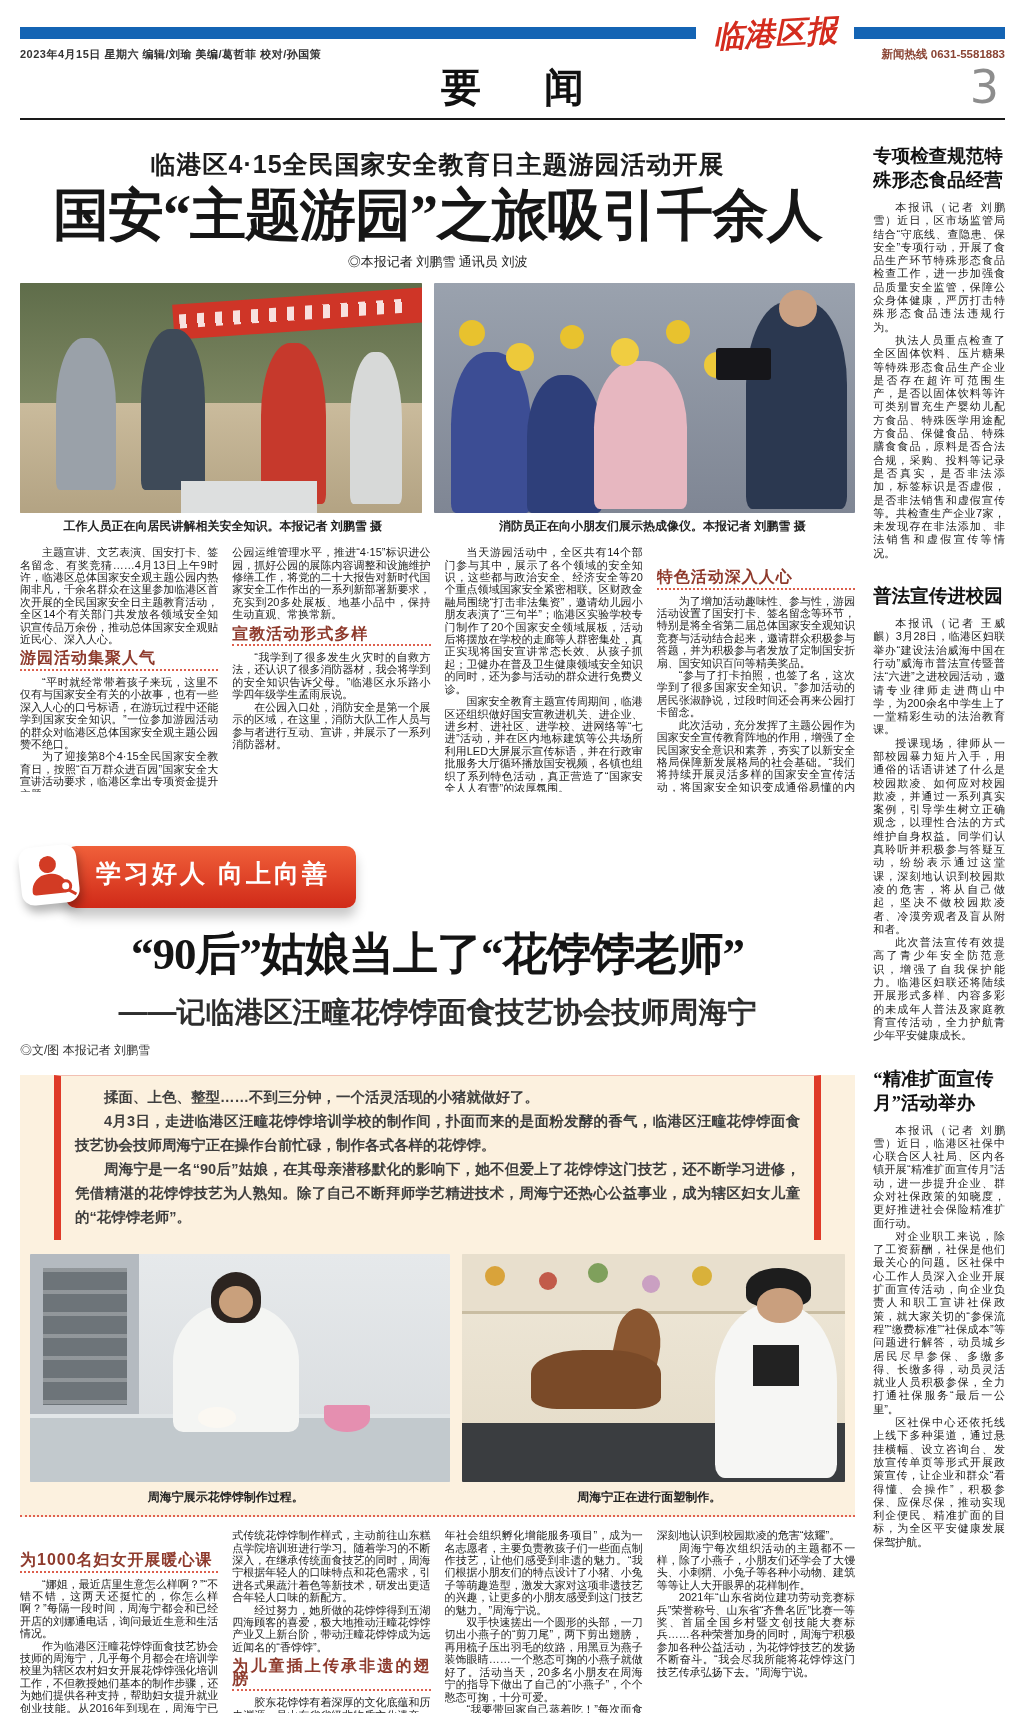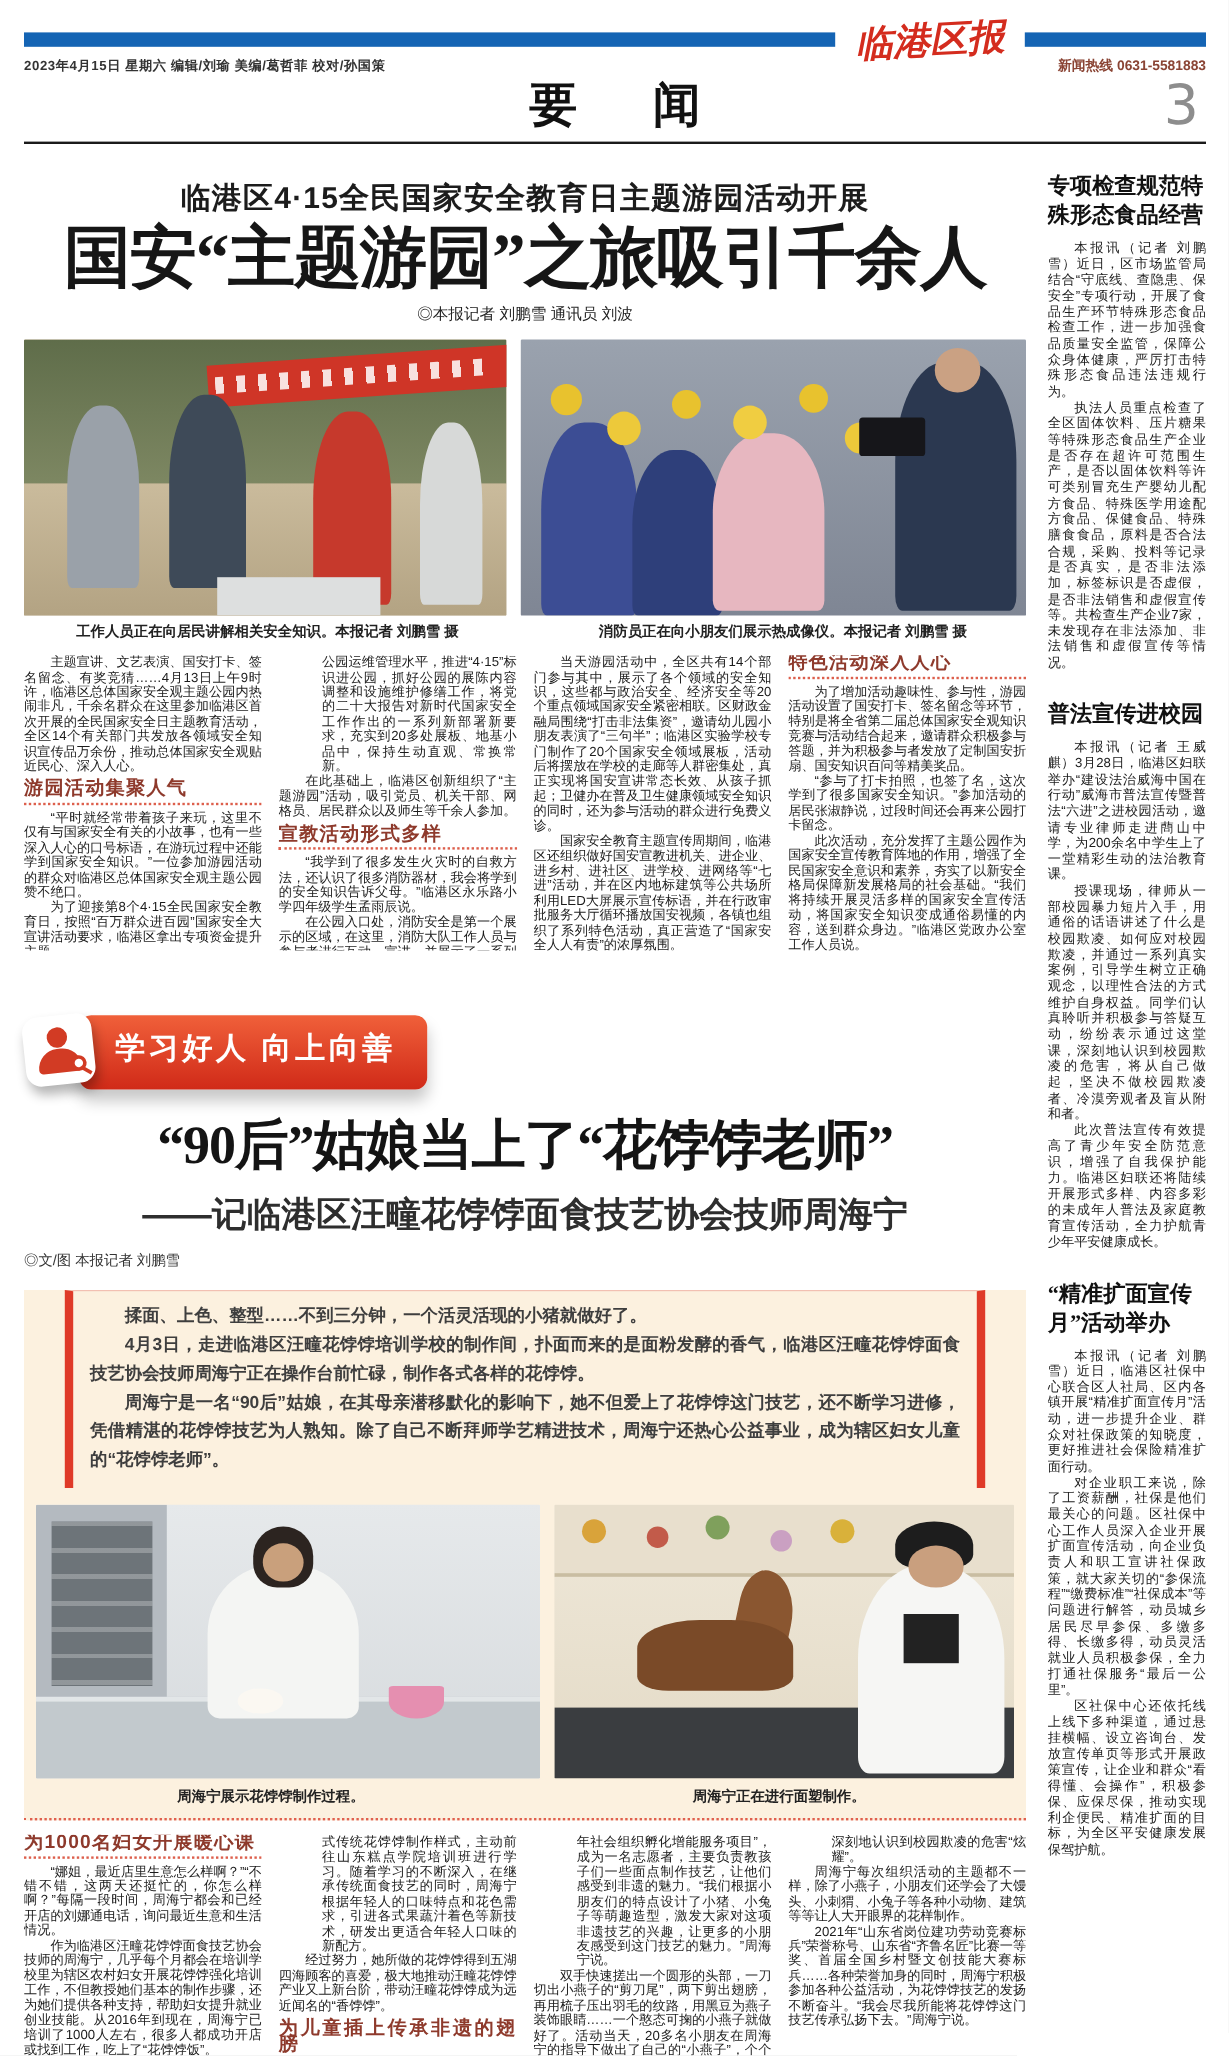--- a/index.html
+++ b/index.html
@@ -33,24 +33,24 @@
     color:#161616; line-height:1.04; margin-top:5px; letter-spacing:-1px; white-space:nowrap; }
   .byline { text-align:center; font-size:13px; color:#222; margin-top:9px; }
   .photo-row { display:flex; gap:12px; margin-top:12px; }
   .caption-row { display:flex; gap:24px; margin-top:5px; }
   .caption-row .cap { flex:1; text-align:center; font-size:12px; font-weight:600; color:#222; }
   .photo { height:230px; position:relative; overflow:hidden; border-radius:1px; }
 
   .cols { display:flex; gap:14px; margin-top:11px; }
   .col { flex:1; height:246px; overflow:hidden; font-size:11px; line-height:12.4px; text-align:justify; color:#1b1b1b; }
   .col p { text-indent:2em; margin:0; }
-  .col p.cont { text-indent:0;margin-left:36px; }
+  .col p.cont { text-indent:0; }
   .subhead { display:block; font-size:16px; font-weight:800; color:#8e3a2c; border-bottom:2px dotted #dd5f4c;
     padding:7px 0 4px; margin-bottom:5px; letter-spacing:1px; }
-  .col .subhead:first-child { padding-top:1px; }
+  .col .subhead:first-child { padding-top:1px;margin-top:24px; }
 
   
   .badge-row { margin-top:54px; display:flex; position:relative; height:62px; }
   .badge-icon { width:58px; height:58px; background:#fff; border-radius:13px; transform:rotate(-6deg);
     box-shadow:2px 7px 10px rgba(0,0,0,.3); position:relative; z-index:2; }
   .bi-head { position:absolute; width:17px; height:17px; border-radius:50%; background:#d23b24; left:20px; top:10px; }
   .bi-body { position:absolute; width:36px; height:20px; border-radius:18px 18px 4px 4px; background:#d23b24; left:11px; bottom:10px; }
   .bi-mag { position:absolute; width:13px; height:13px; border-radius:50%; border:3px solid #d23b24; background:#fff; right:7px; bottom:10px; }
   .bi-mag-h { position:absolute; width:8px; height:3px; background:#d23b24; right:3px; bottom:8px; transform:rotate(35deg); }
   .badge-pill { margin-left:-12px; background:linear-gradient(180deg,#f0603a,#d02a18); color:#fff; font-size:25px;
@@ -197,21 +197,20 @@
 
         <div class="cols">
           <div class="col">
             <p>主题宣讲、文艺表演、国安打卡、签名留念、有奖竞猜……4月13日上午9时许，临港区总体国家安全观主题公园内热闹非凡，千余名群众在这里参加临港区首次开展的全民国家安全日主题教育活动，全区14个有关部门共发放各领域安全知识宣传品万余份，推动总体国家安全观贴近民心、深入人心。</p>
             <span class="subhead">游园活动集聚人气</span>
             <p>“平时就经常带着孩子来玩，这里不仅有与国家安全有关的小故事，也有一些深入人心的口号标语，在游玩过程中还能学到国家安全知识。”一位参加游园活动的群众对临港区总体国家安全观主题公园赞不绝口。</p>
             <p>为了迎接第8个4·15全民国家安全教育日，按照“百万群众进百园”国家安全大宣讲活动要求，临港区拿出专项资金提升主题</p>
           </div>
           <div class="col">
             <p class="cont">公园运维管理水平，推进“4·15”标识进公园，抓好公园的展陈内容调整和设施维护修缮工作，将党的二十大报告对新时代国家安全工作作出的一系列新部署新要求，充实到20多处展板、地基小品中，保持生动直观、常换常新。</p>
-            <p>在此基础上，临港区创新组织了“主题游园”活动，吸引党员、机关干部、网格员、居民群众以及师生等千余人参加。</p>
             <span class="subhead">宣教活动形式多样</span>
             <p>“我学到了很多发生火灾时的自救方法，还认识了很多消防器材，我会将学到的安全知识告诉父母。”临港区永乐路小学四年级学生孟雨辰说。</p>
             <p>在公园入口处，消防安全是第一个展示的区域，在这里，消防大队工作人员与参与者进行互动、宣讲，并展示了一系列消防器材。</p>
           </div>
           <div class="col">
             <p>当天游园活动中，全区共有14个部门参与其中，展示了各个领域的安全知识，这些都与政治安全、经济安全等20个重点领域国家安全紧密相联。区财政金融局围绕“打击非法集资”，邀请幼儿园小朋友表演了“三句半”；临港区实验学校专门制作了20个国家安全领域展板，活动后将摆放在学校的走廊等人群密集处，真正实现将国安宣讲常态长效、从孩子抓起；卫健办在普及卫生健康领域安全知识的同时，还为参与活动的群众进行免费义诊。</p>
             <p>国家安全教育主题宣传周期间，临港区还组织做好国安宣教进机关、进企业、进乡村、进社区、进学校、进网络等“七进”活动，并在区内地标建筑等公共场所利用LED大屏展示宣传标语，并在行政审批服务大厅循环播放国安视频，各镇也组织了系列特色活动，真正营造了“国家安全人人有责”的浓厚氛围。</p>
           </div>
           <div class="col">
             <span class="subhead">特色活动深入人心</span>

